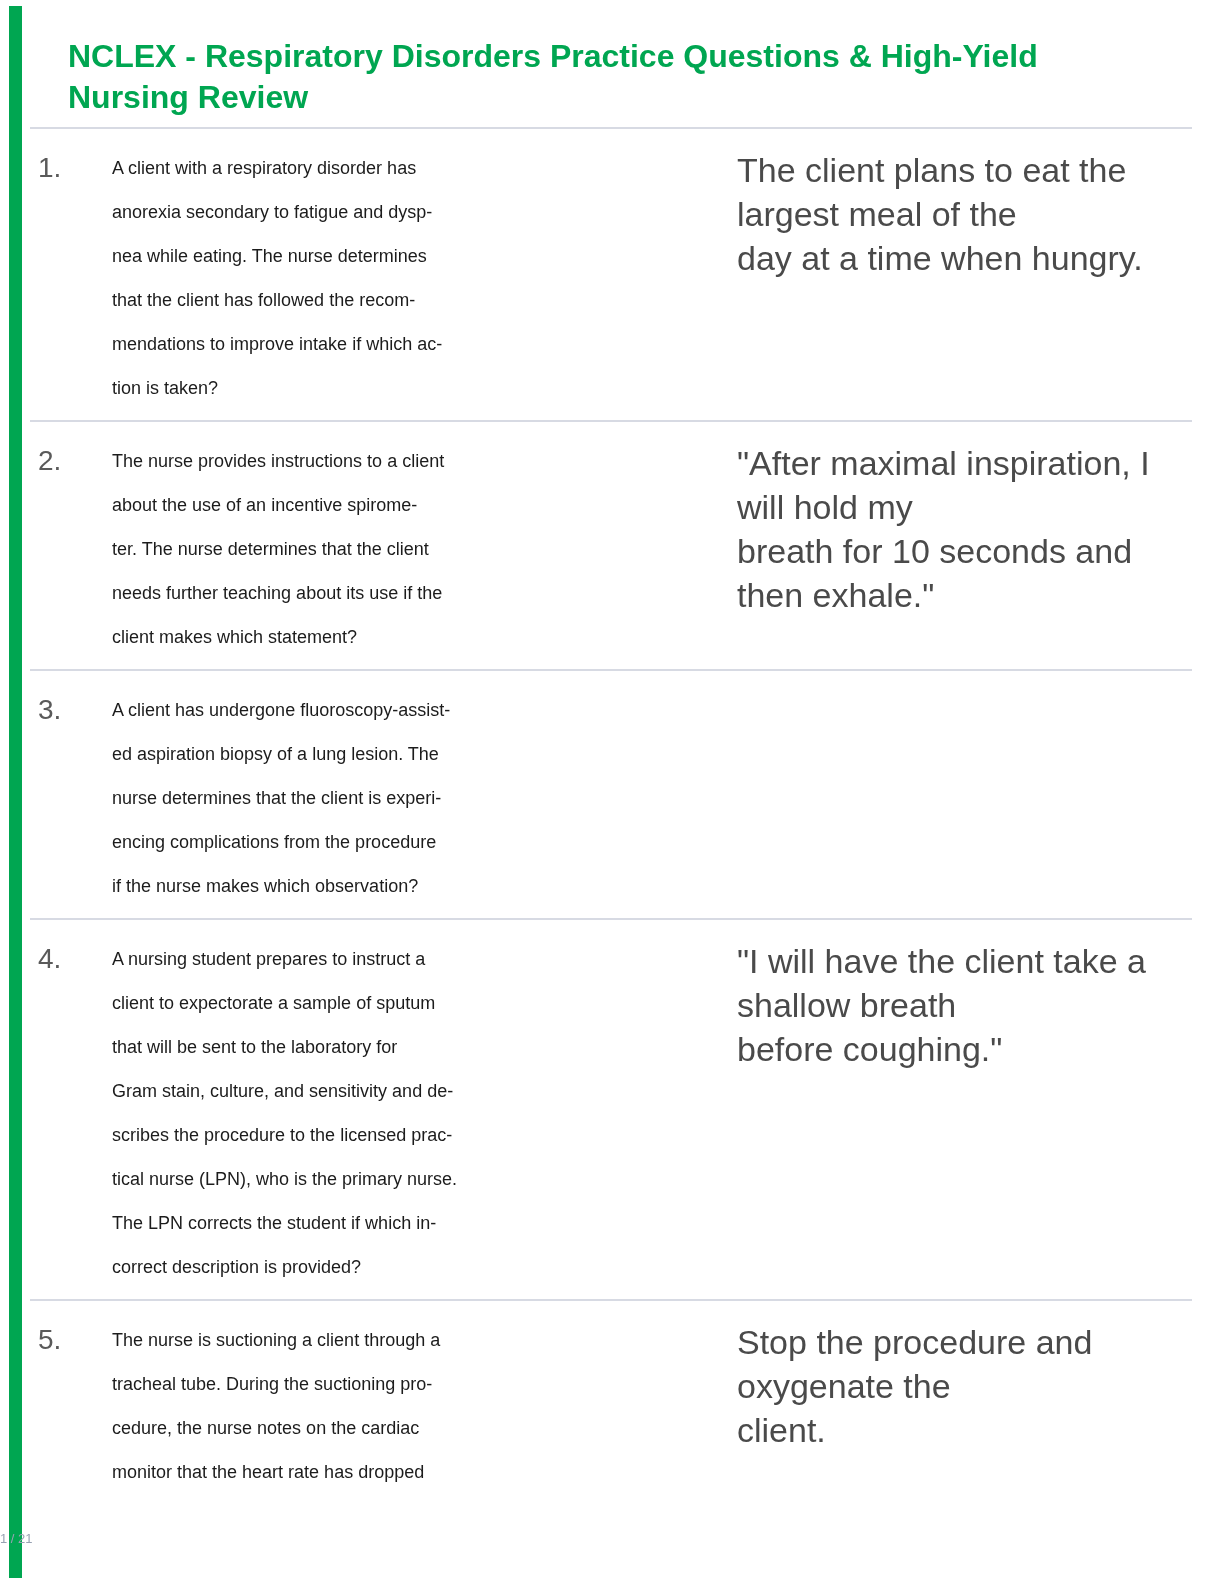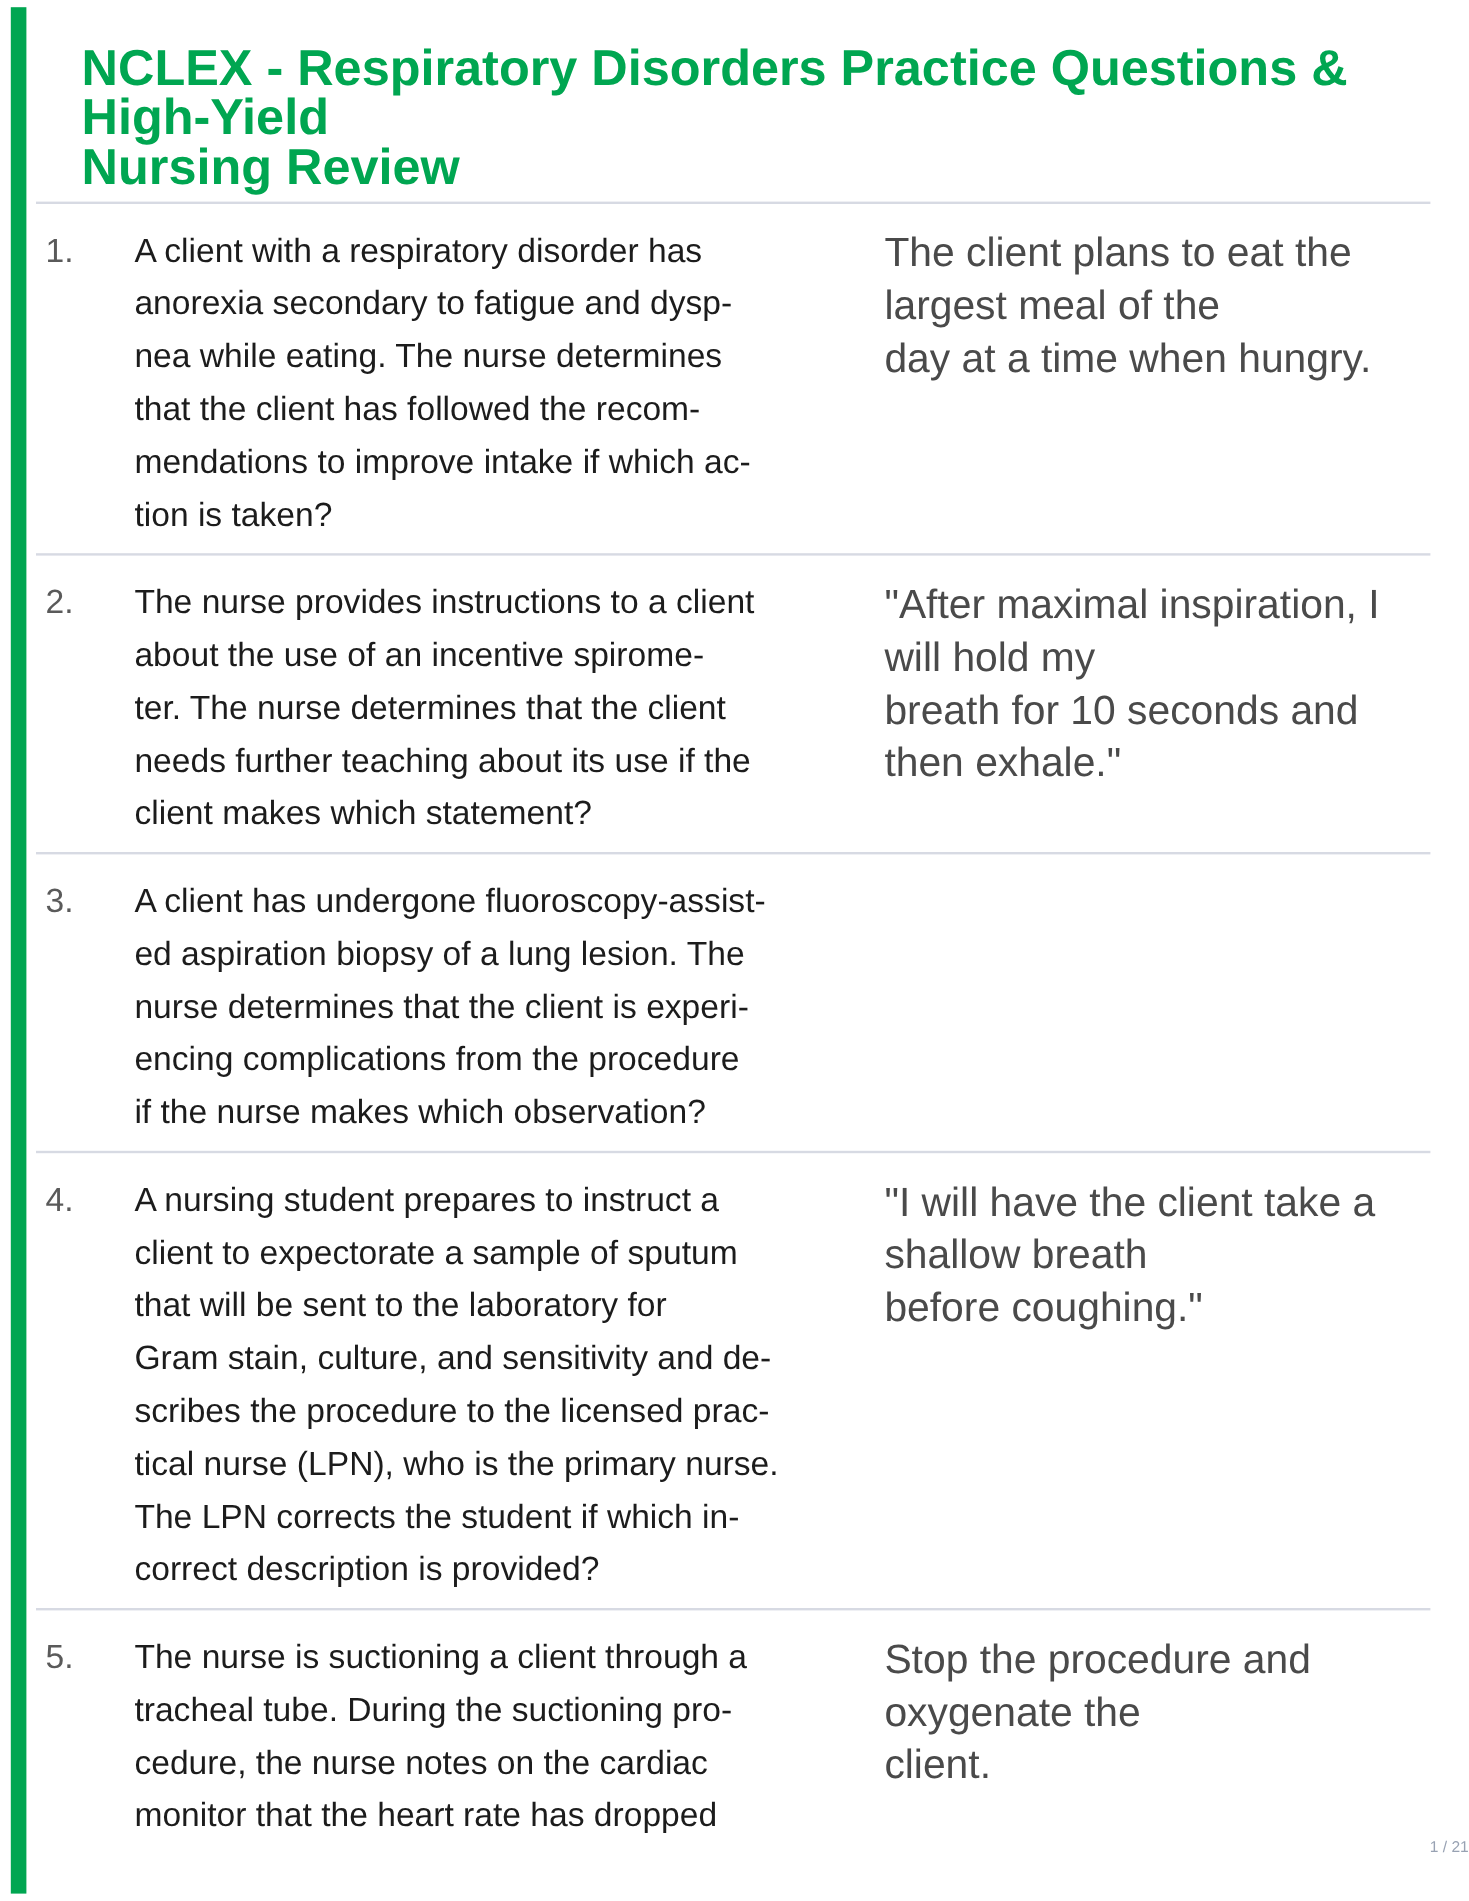--- a/index.html
+++ b/index.html
@@ -24,21 +24,21 @@
     background: #00a651;
   }
   .content {
     position: absolute;
     left: 30px;
     top: 0;
     width: 1162px;
   }
   .title {
     margin: 36px 0 0 38px;
-    font-size: 42px;
+    font-size: 32px;
     line-height: 41px;
     font-weight: bold;
     color: #00a651;
     white-space: pre-line;
     letter-spacing: 0px;
   }
   .qa-list {
     margin-top: 9px;
   }
   .qa-row {
@@ -48,39 +48,39 @@
     padding: 17px 0 10px 0;
   }
   .qa-number {
     padding-left: 8px;
     font-size: 28px;
     line-height: 44px;
     color: #5a5a5a;
     font-weight: 300;
   }
   .qa-question {
-    font-size: 28px;
+    font-size: 18px;
     line-height: 44px;
     color: #1c1c1c;
     white-space: pre-line;
   }
   .qa-answer {
     font-size: 34px;
     line-height: 44px;
     color: #4a4a4a;
     font-weight: 300;
     white-space: pre-line;
     padding-top: 2px;
   }
   .footer {
     position: absolute;
     left: 0;
     right: 0;
     bottom: 38px;
-    text-align: right;
+    text-align: left;
     font-size: 13px;
     color: #98a2b3;
     font-weight: 300;
   }
 </style>
 </head>
 <body>
 
 <div class="page">
   <div class="accent-bar" style="background: rgb(0, 166, 81);"></div>

